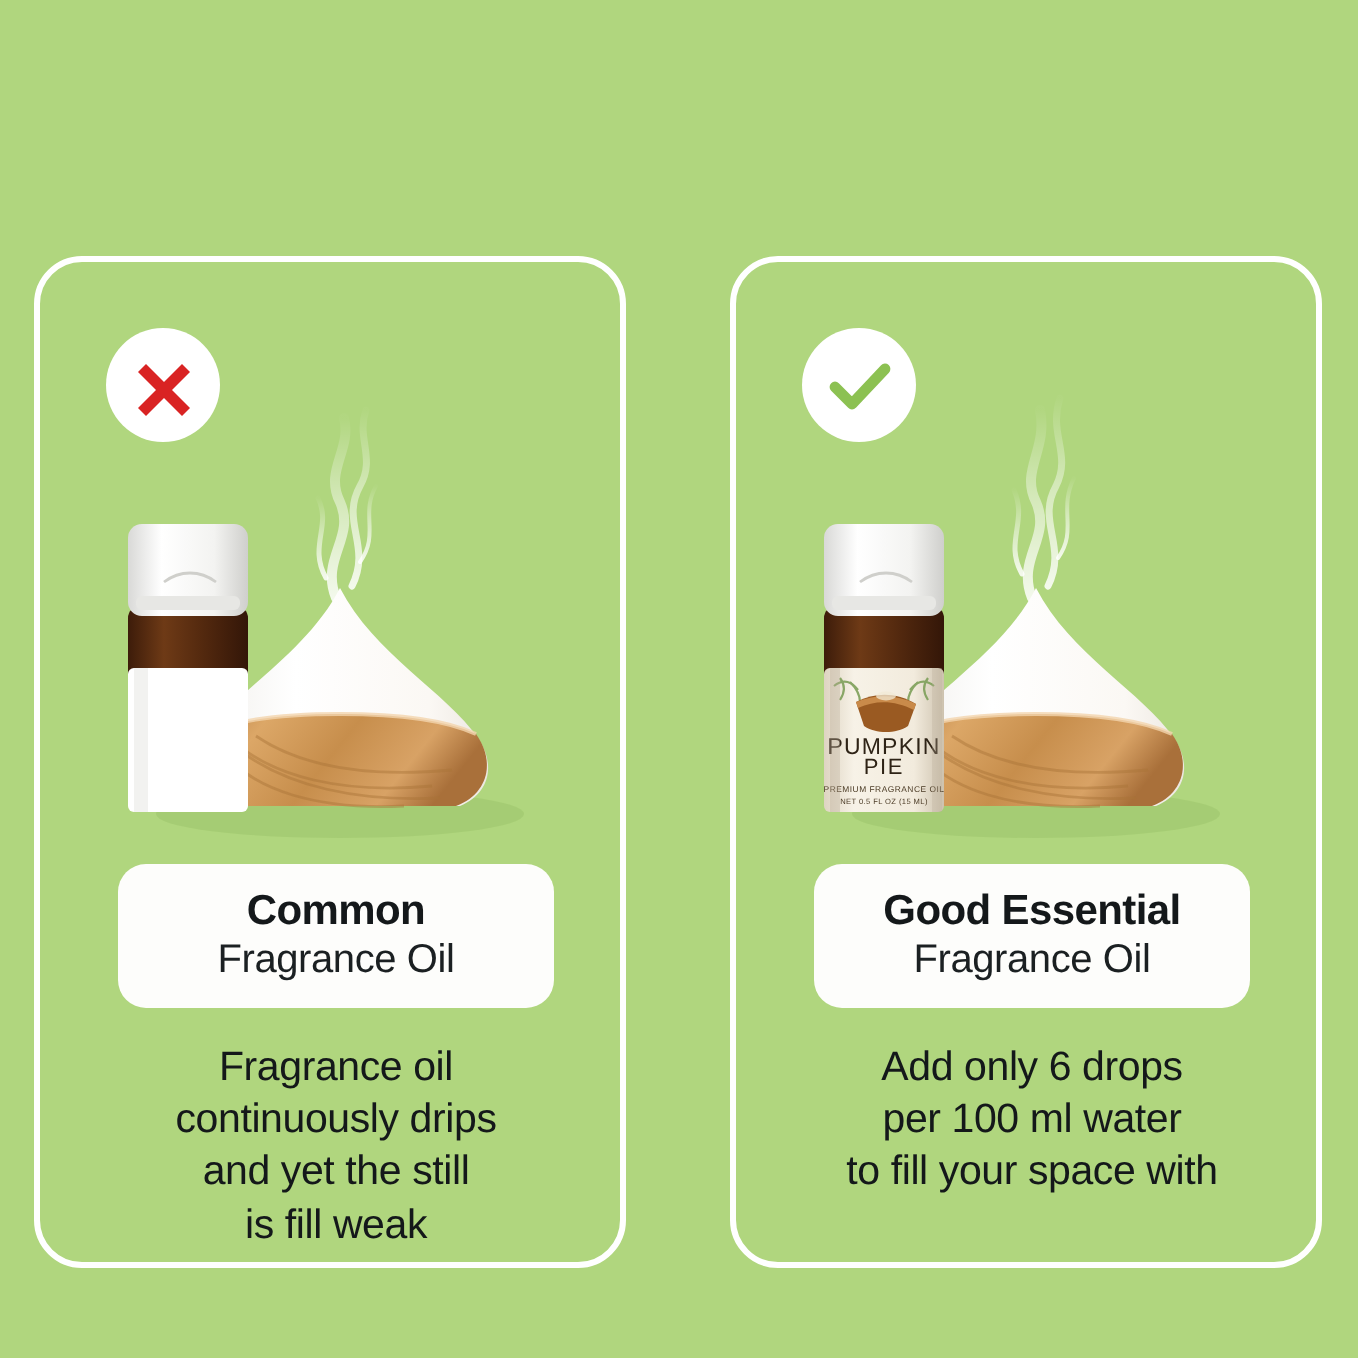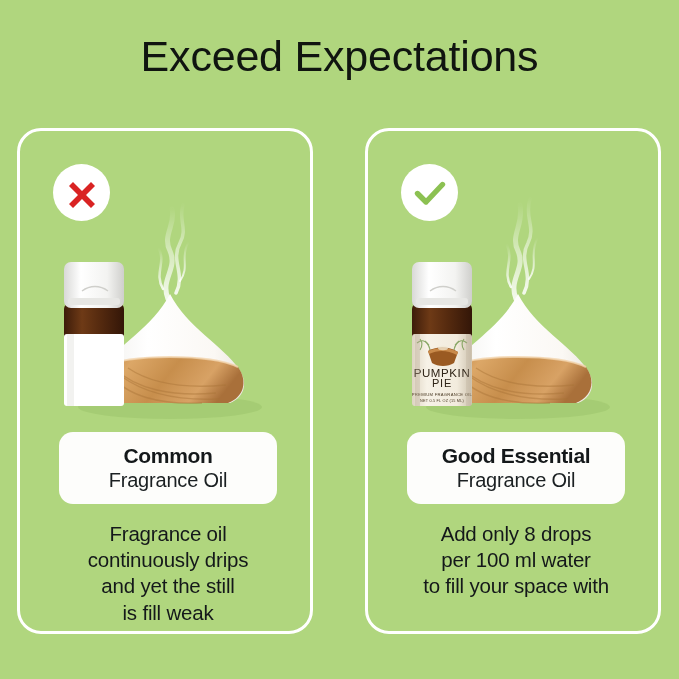--- a/index.html
+++ b/index.html
@@ -123,21 +123,20 @@
     line-height: 1.28;
     letter-spacing: -0.2px;
   }
   .copy-line { display: block; white-space: nowrap; }
 </style>
 </head>
 <body>
 
 <div class="poster">
 
-  <div class="headline">Exceed Expectations</div>
 
   <div class="cards">
 
     <div class="card card-left">
 
       <div class="scene">
         <svg width="290" height="294" viewBox="0 0 290 294">
           <defs>
             <linearGradient id="coneL" x1="0" y1="0" x2="1" y2="0">
               <stop offset="0" stop-color="#f0eeea"></stop>
@@ -336,20 +335,20 @@
           <path d="M4.5 17.5 L13 26 L29.5 8.5" fill="none" stroke="#8cc152" stroke-width="5.4" stroke-linecap="round" stroke-linejoin="round"></path>
         </svg>
       </div>
 
       <div class="plate">
         <div class="plate-title">Good Essential</div>
         <div class="plate-sub">Fragrance Oil</div>
       </div>
 
       <div class="copy">
-        <span class="copy-line">Add only 8 drops</span>
+        <span class="copy-line">Add only 6 drops</span>
         <span class="copy-line">per 100 ml water</span>
         <span class="copy-line">to fill your space with</span>
       </div>
     </div>
 
   </div>
 </div>
 
 </body></html>

